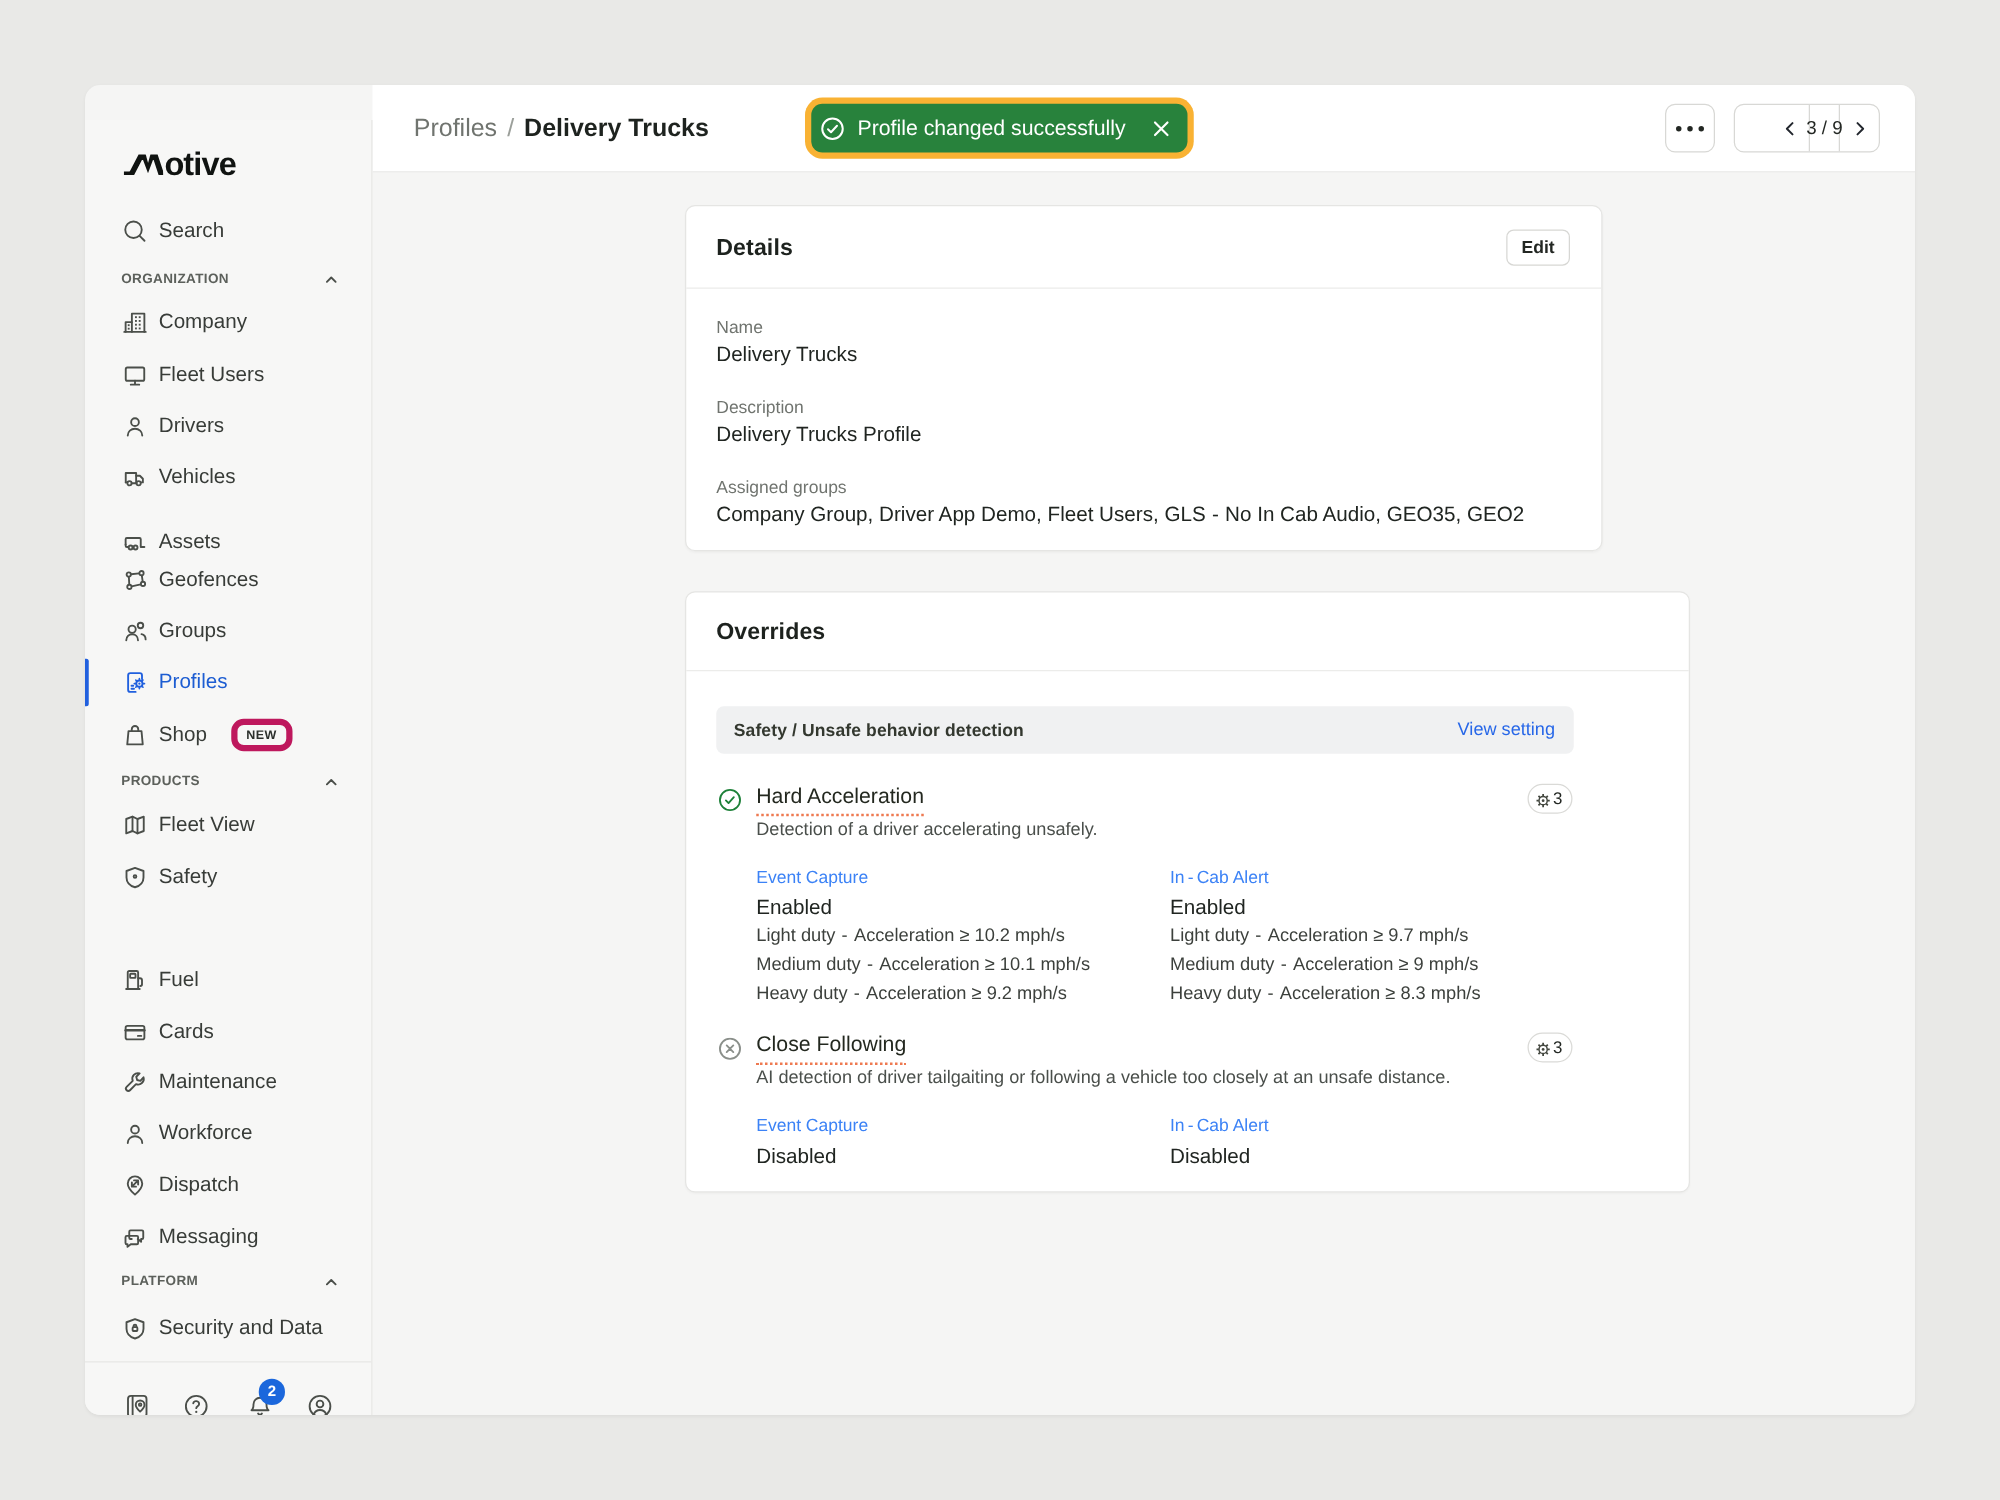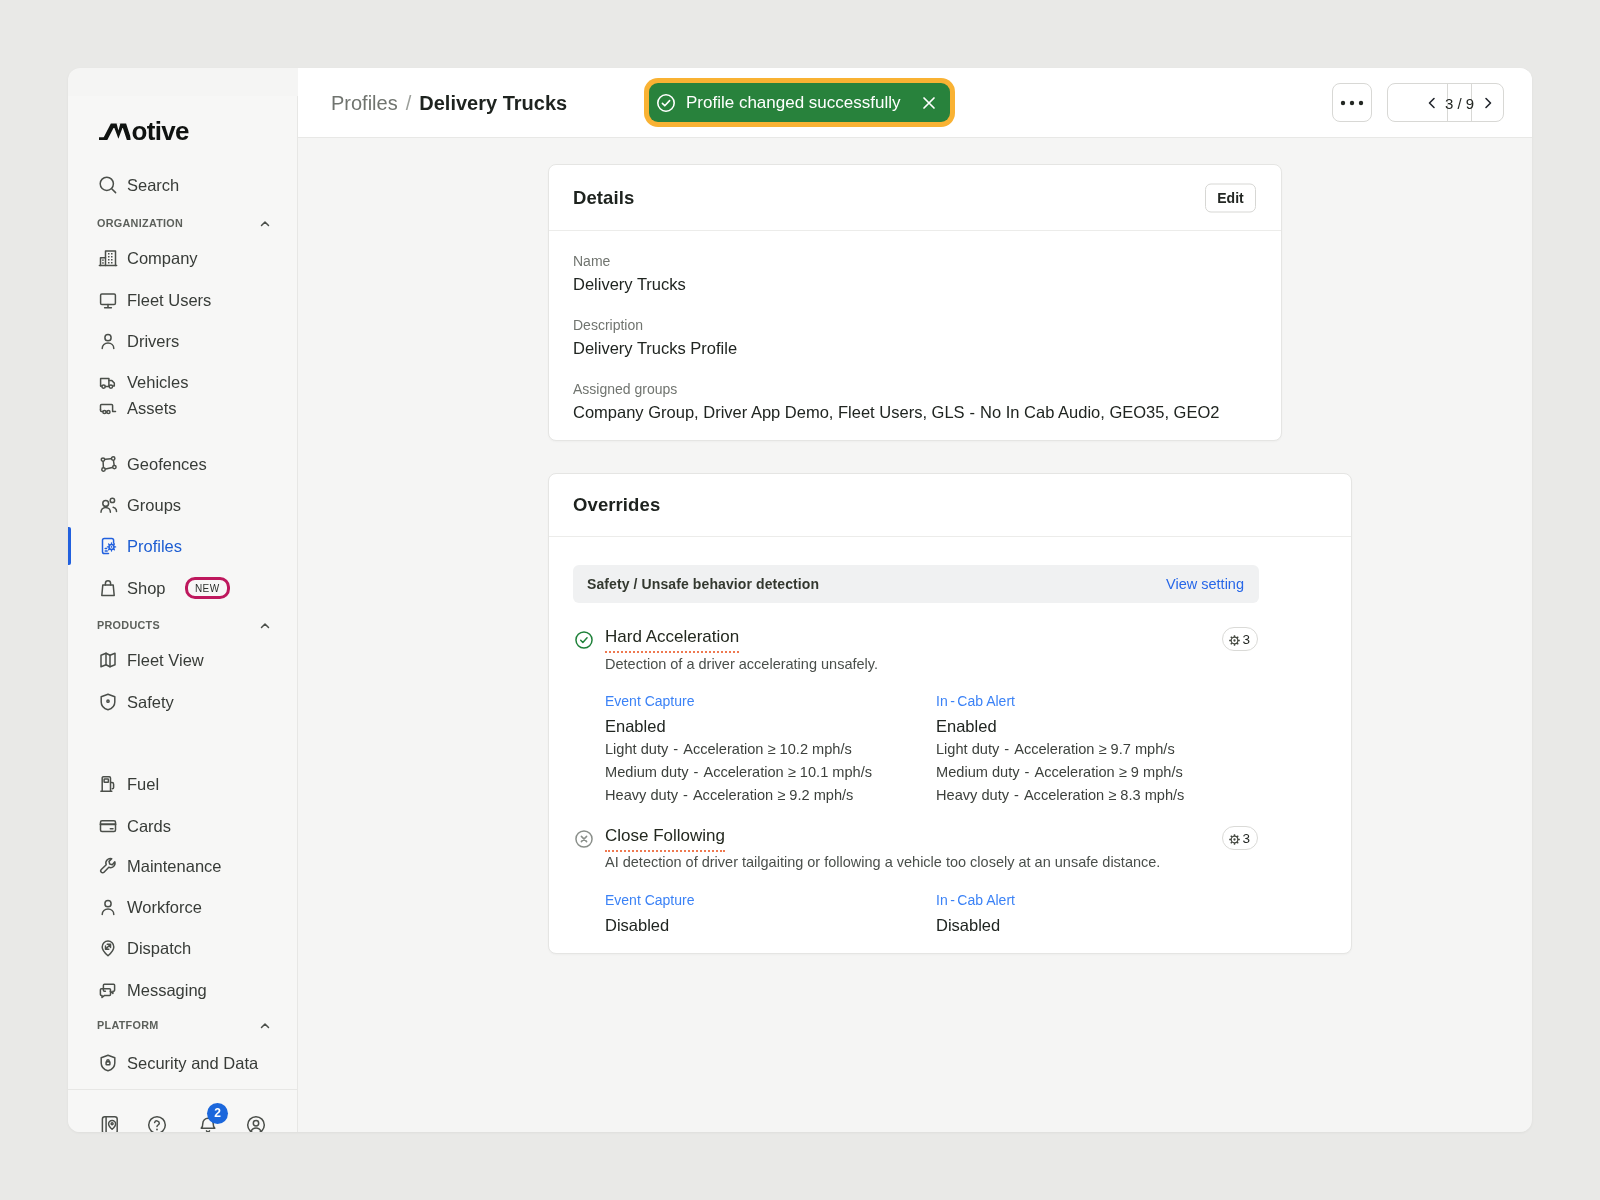--- a/index.html
+++ b/index.html
@@ -9,21 +9,21 @@
 
 .side { position:absolute; left:0; top:0; width:230px; height:1064px; background:#f7f7f6; border-right:1px solid #e7e7e5;margin-top:28px; }
 .logo { position:absolute; left:31px; top:19.5px; height:26px; }
 .srow { position:absolute; left:0; width:229px; height:40px; }
 .srow .ic { position:absolute; left:30px; top:50%; margin-top:-10px; width:20px; height:20px; }
 .srow .lb { position:absolute; left:59px; top:50%; transform:translateY(-50%); font-size:16.5px; color:#383c38; white-space:nowrap; }
 .srow.active .lb { color:#1d5dd2; }
 .srow.active::before { content:""; position:absolute; left:0; top:1px; bottom:1px; width:2.5px; background:#2160de; border-radius:0 2px 2px 0; }
 .slabel { position:absolute; left:29px; font-size:10.8px; font-weight:700; letter-spacing:.3px; color:#5c605b; }
 .schev { position:absolute; right:26px; width:12px; height:12px; }
-.newpill { position:absolute; left:117px; top:50%; transform:translateY(-50%); border:3px solid #be185d; border-radius:10px; font-size:10px; font-weight:400; letter-spacing:.4px; color:#2c302c; padding:3px 7px 2px; background:#f7f7f6; }
+.newpill { position:absolute; left:117px; top:50%; transform:translateY(-50%); border:5px solid #be185d; border-radius:10px; font-size:10px; font-weight:700; letter-spacing:.4px; color:#2c302c; padding:3px 7px 2px; background:#f7f7f6; }
 .sbottom { position:absolute; left:0; bottom:0; width:229px; height:71px; border-top:1px solid #e7e7e5; }
 .sbottom .bic { position:absolute; top:50%; margin-top:-11px; width:22px; height:22px; }
 .badge2 { position:absolute; left:139px; top:13px; width:21px; height:21px; border-radius:50%; background:#1b67dc; color:#fff; font-size:12px; font-weight:700; text-align:center; line-height:21px; }
 
 .topbar { position:absolute; left:230px; top:0; width:1234px; height:70px; background:#fff; border-bottom:1px solid #e8e8e6; }
 .crumbs { position:absolute; left:33px; top:50%; transform:translateY(-50%); font-size:20px; white-space:nowrap; }
 .crumbs .g { color:#70746f; }
 .crumbs .sep { color:#9b9f9a; margin:0 8px; }
 .crumbs .b { color:#1e231f; font-weight:700; }
 .toast { position:absolute; left:346px; top:10px; width:311px; height:49px; background:#f9b233; border-radius:14px; }
@@ -251,21 +251,21 @@
     <div class="srow" style="top:266px;">
         <svg class="ic" viewBox="0 0 20 20" fill="none" stroke="#4b4f4a" stroke-width="1.5" stroke-linecap="round" stroke-linejoin="round">
           <path d="M2.6 13.9V6.4h8.3v7.5"></path>
           <path d="M10.9 8.6h3l2.4 2.4v2.9h-1.2"></path>
           <circle cx="5.6" cy="14.6" r="1.7"></circle>
           <circle cx="12.9" cy="14.6" r="1.7"></circle>
           <path d="M7.3 14.6h3.9M2.6 13.9h1.3"></path>
         </svg>
         <span class="lb">Vehicles</span>
       </div>
-    <div class="srow" style="top:292px;text-align:center;">
+    <div class="srow" style="top:318px;text-align:center;">
         <svg class="ic" viewBox="0 0 20 20" fill="none" stroke="#4b4f4a" stroke-width="1.5" stroke-linecap="round" stroke-linejoin="round">
           <path d="M17.5 13.6h-2.9M2.5 11.6V7.4c0-.6.4-1 1-1h10.1c.6 0 1 .4 1 1v6.2"></path>
           <path d="M2.5 11.6v1c0 .6.4 1 1 1h1.3"></path>
           <circle cx="6.5" cy="14" r="1.6"></circle>
           <circle cx="10.4" cy="14" r="1.6"></circle>
           <path d="M8.1 14h.7"></path>
         </svg>
         <span class="lb">Assets</span>
       </div>
     <div class="srow" style="top:348px;">

